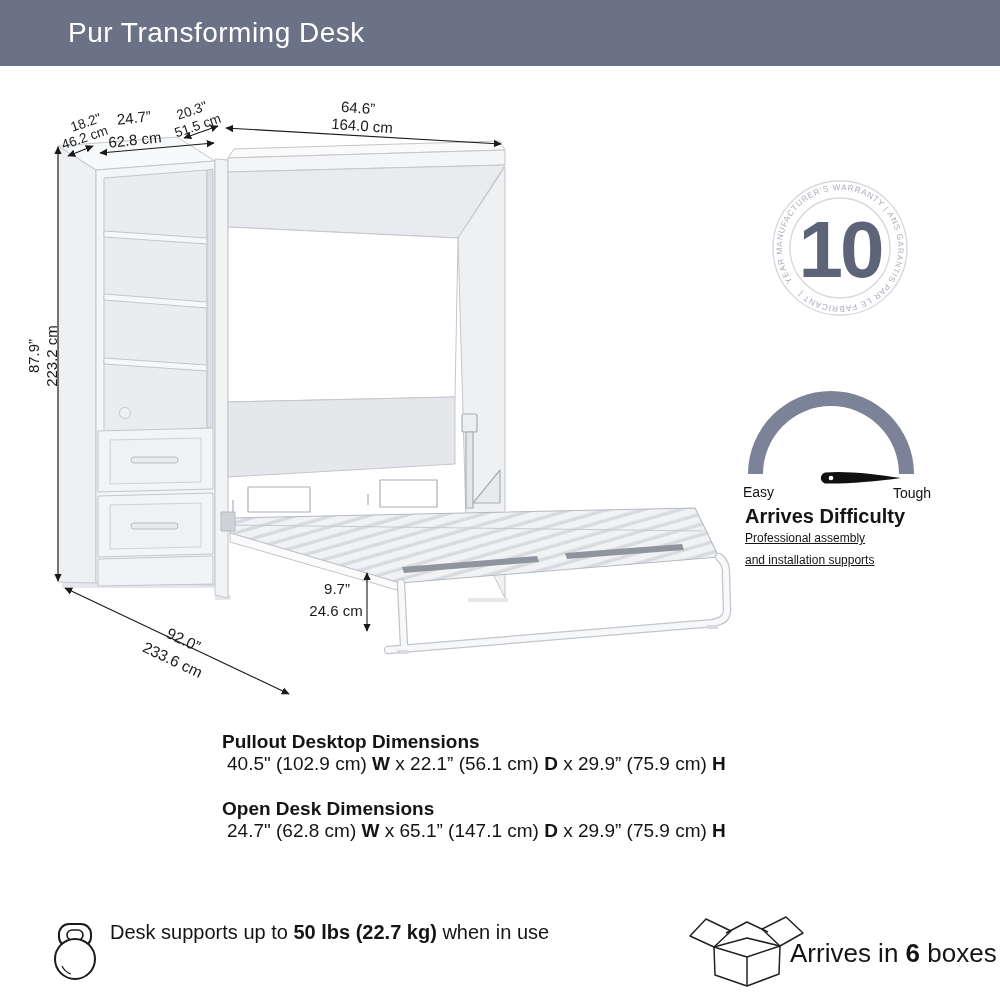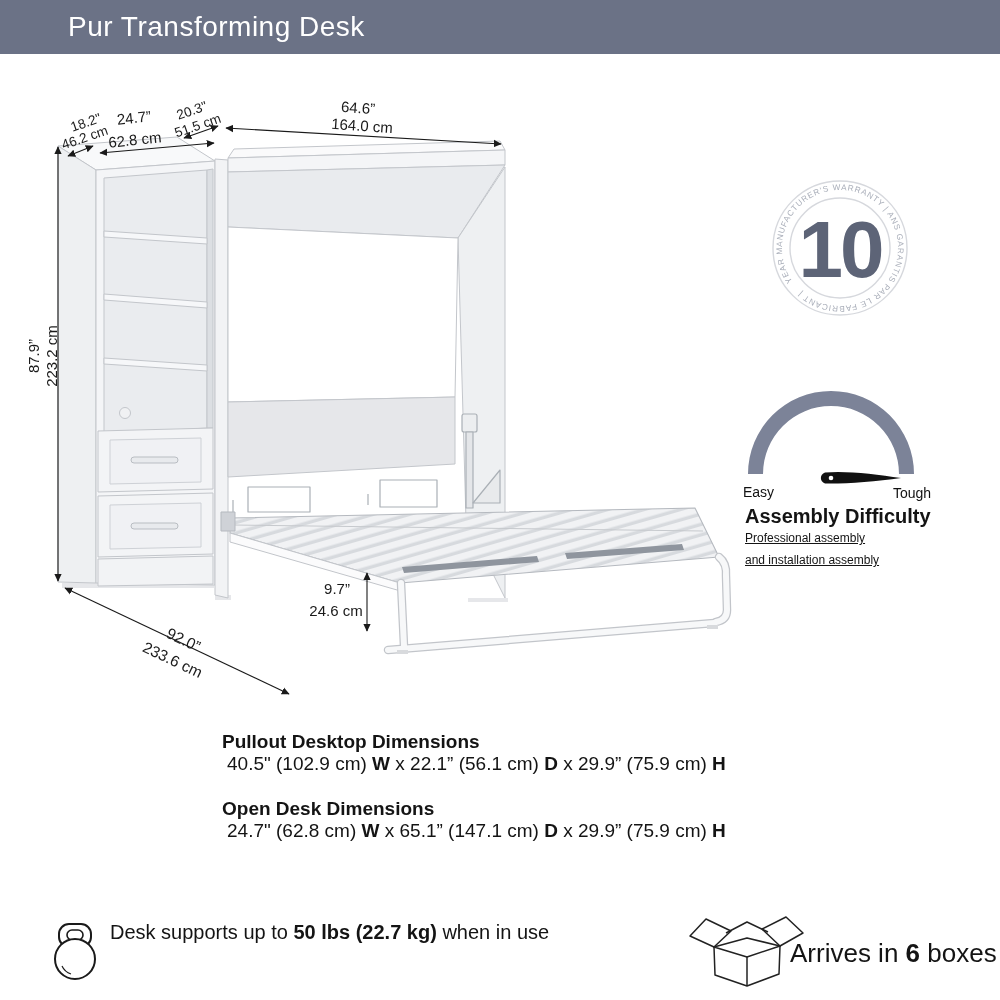--- a/index.html
+++ b/index.html
@@ -1,20 +1,20 @@
 <!DOCTYPE html>
 <html><head>
 <meta charset="utf-8">
 <style>
   html,body{margin:0;padding:0;background:#fff;}
   body{width:1000px;height:1000px;position:relative;overflow:hidden;
        font-family:"Liberation Sans",sans-serif;color:#141414;}
   .abs{position:absolute;}
   
-  #titlebar{left:0;top:0;width:1000px;height:54px;background:#6b7286;
+  #titlebar{left:0;top:0;width:1000px;height:66px;background:#6b7286;
             display:flex;align-items:center;}
   #titlebar .t{color:#ffffff;font-size:28px;letter-spacing:.5px;padding-left:68px;font-weight:400;}
   
   #art{left:0;top:0;width:1000px;height:1000px;}
   
   #asm{left:745px;top:505px;line-height:22px;}
   #asm .h{font-size:20px;font-weight:bold;}
   #asm .p{font-size:12px;text-decoration:underline;}
   
   #specs{left:222px;top:731px;font-size:19px;line-height:22px;}
@@ -189,23 +189,23 @@
     <polygon points="714,947 747,957 780,946 747,938"></polygon>
     <path d="M 714 947 L 715 975 L 747 986 L 779 974 L 780 946"></path>
     <line x1="747" y1="957" x2="747" y2="986"></line>
     <polygon points="714,947 690,936 706,919 731,931"></polygon>
     <polygon points="780,946 803,933 786,917 762,929"></polygon>
     <path d="M 726 933 L 747 922 L 768 932"></path>
   </g>
 </svg>
 
 <div id="asm" class="abs">
-  <div class="h">Assembly Difficulty</div>
+  <div class="h">Arrives Difficulty</div>
   <div class="p">Professional assembly</div>
-  <div class="p">and installation assembly</div>
+  <div class="p">and installation supports</div>
 </div>
 
 <div id="specs" class="abs">
   <div class="spec">
     <div class="st">Pullout Desktop Dimensions</div>
     <div class="sv"><span>40.5" (102.9 cm) </span><b>W</b><span> x 22.1” (56.1 cm) </span><b>D</b><span> x 29.9” (75.9 cm) </span><b>H</b></div>
   </div>
   <div class="spec">
     <div class="st">Open Desk Dimensions</div>
     <div class="sv"><span>24.7" (62.8 cm) </span><b>W</b><span> x 65.1” (147.1 cm) </span><b>D</b><span> x 29.9” (75.9 cm) </span><b>H</b></div>

